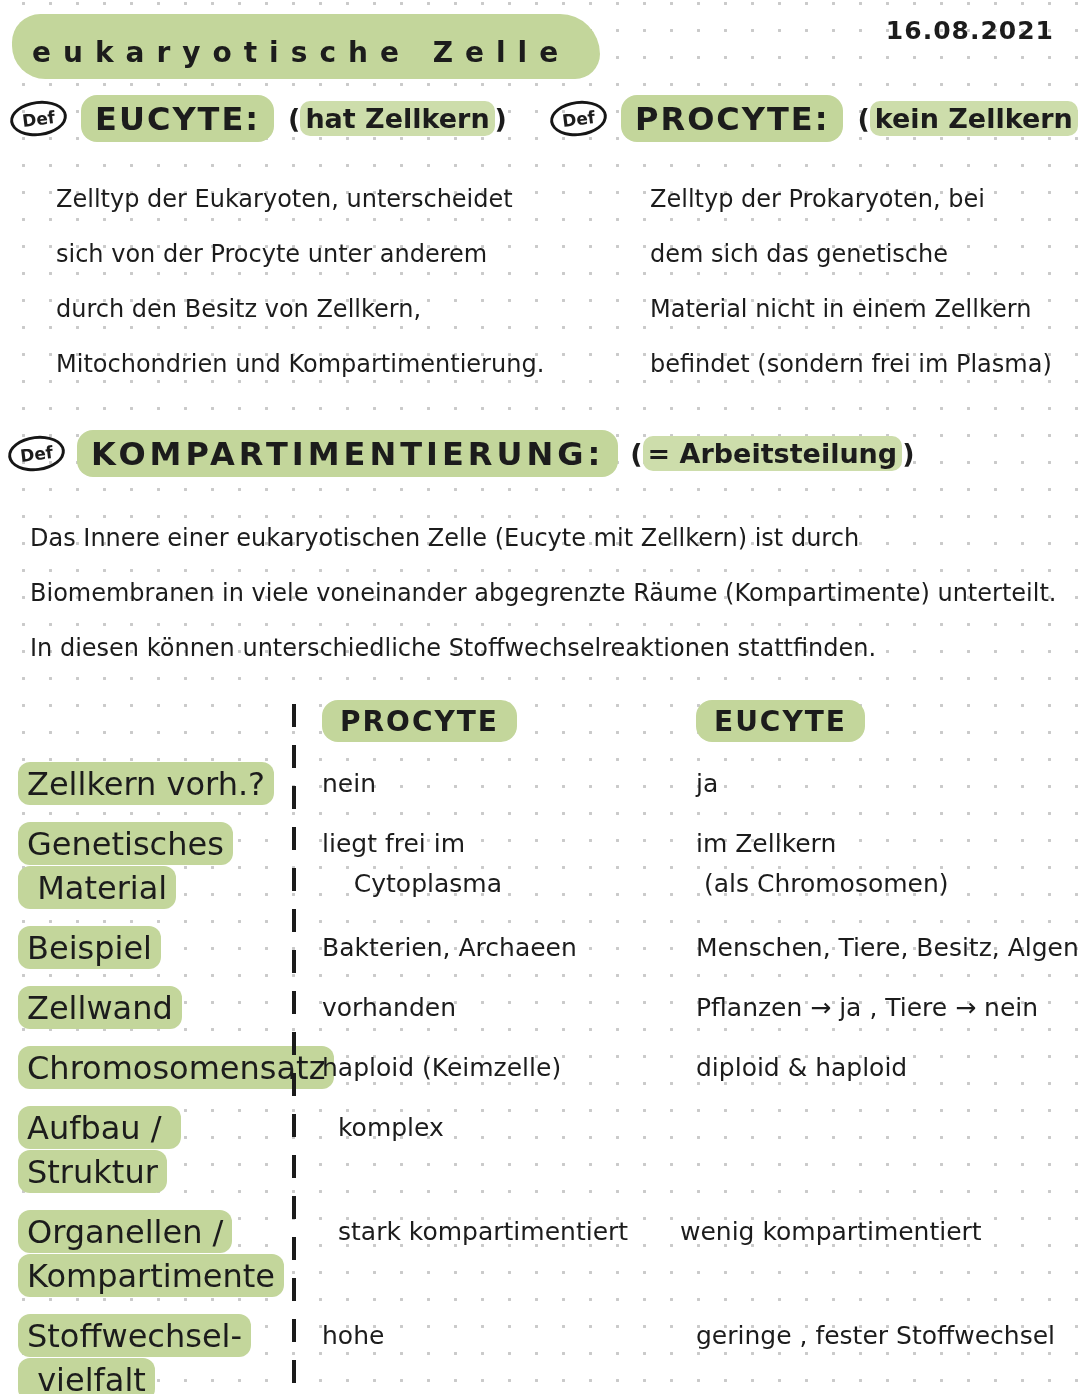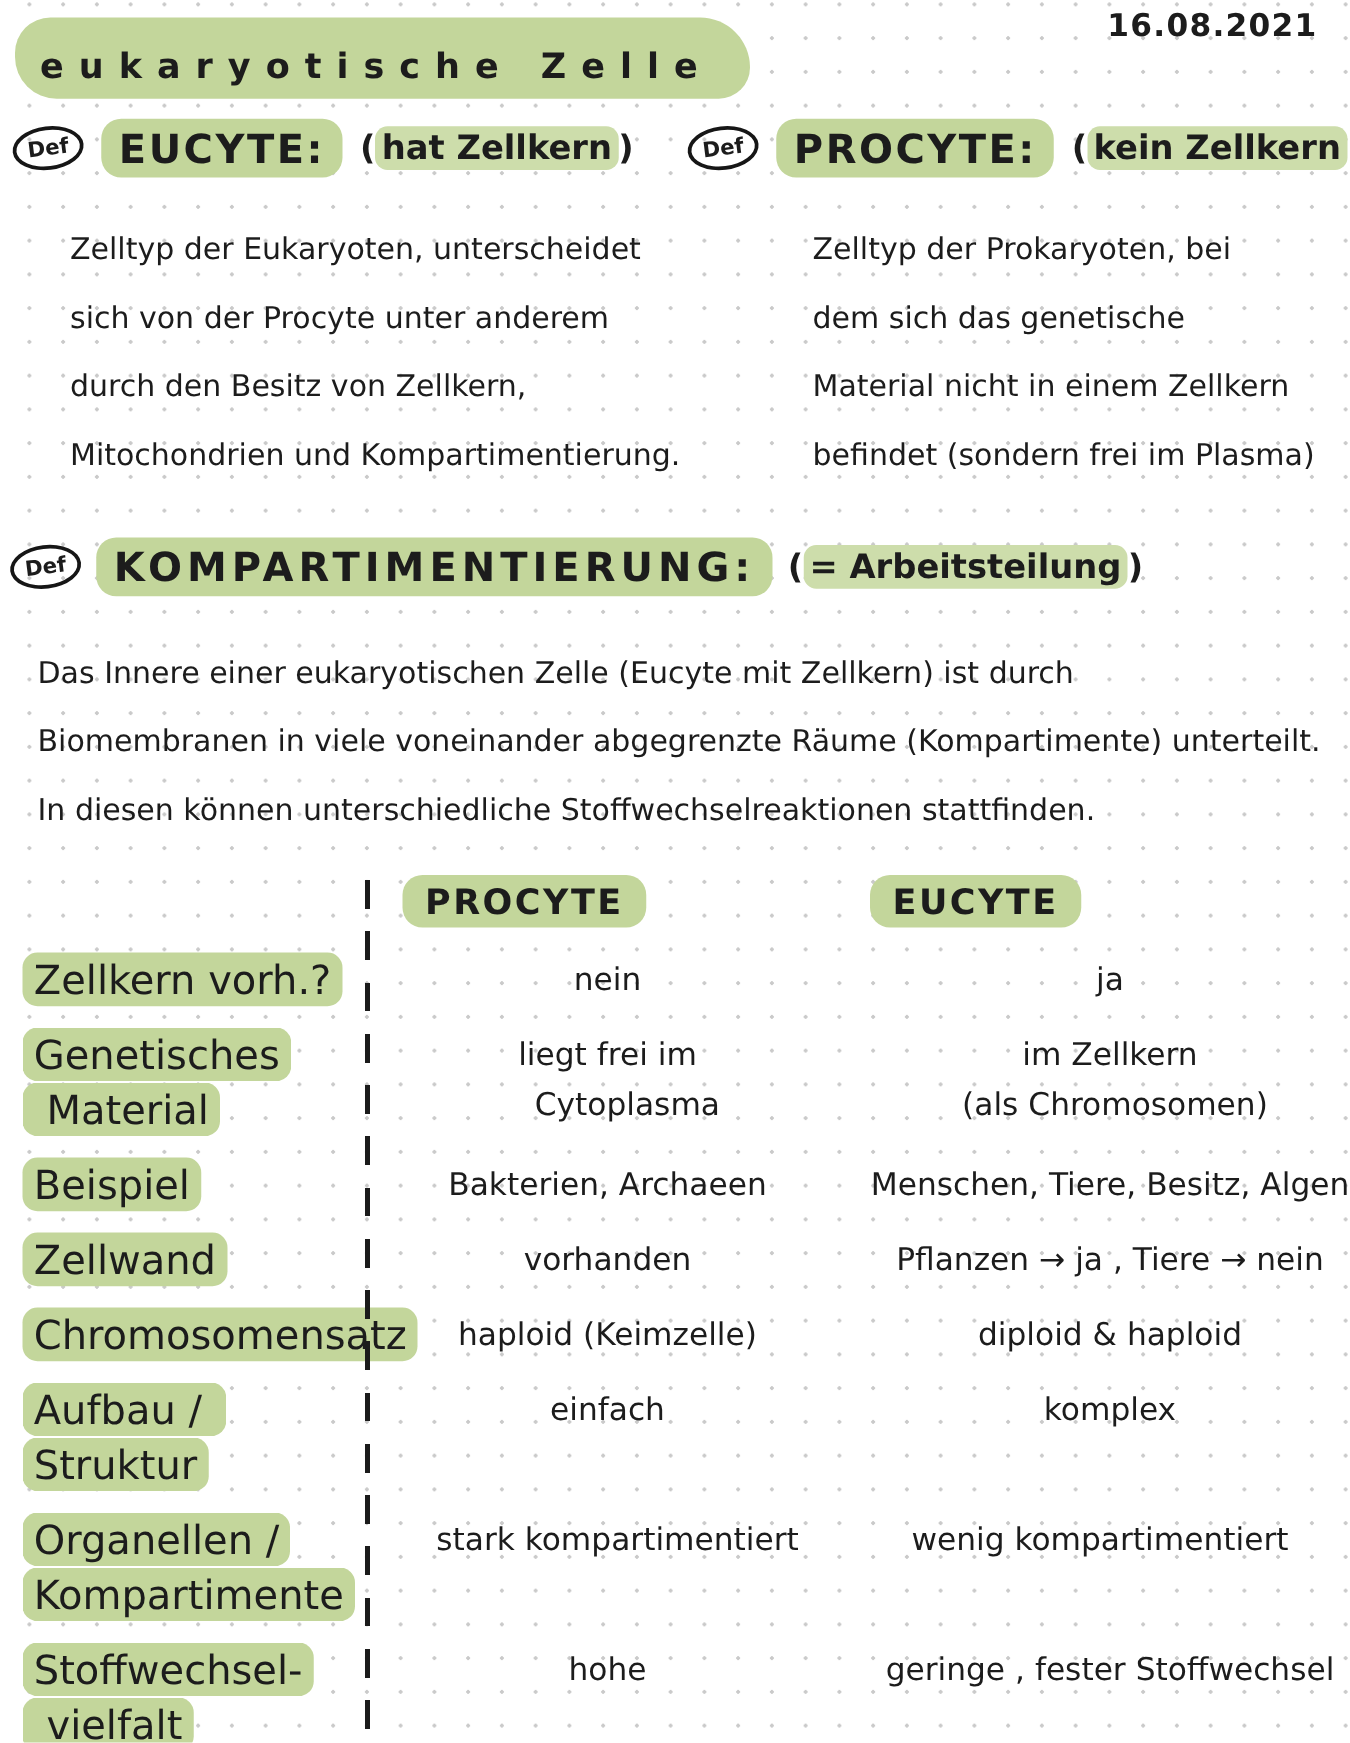--- a/index.html
+++ b/index.html
@@ -9,21 +9,21 @@
     position: relative;
     color: #1c1c1c;
     font-family: "DejaVu Sans", sans-serif;
     background-color: #ffffff;
     background-image: radial-gradient(circle, #cacaca 1.4px, transparent 1.6px);
     background-size: 27px 27px;
     background-position: 10px 17px;
     overflow: hidden;
   }
   .date {
-    position: absolute; top: 6px; right: 26px;
+    position: absolute; top: 16px; right: 26px;
     font-size: 25px; font-weight: bold; letter-spacing: 1px;
   }
   .title-wrap { padding: 14px 0 0 12px; }
   .hl-title {
     display: inline-block;
     background: #c3d69b;
     padding: 22px 30px 10px 20px;
     border-radius: 34px 48px 30px 40px;
     font-size: 28px; font-weight: bold; letter-spacing: 12px;
   }
@@ -90,21 +90,21 @@
   .col-eucyte  { padding-left: 46px; }
   .tlabel { font-size: 32px; line-height: 44px; }
   .tlabel .lbl-hl {
     background: #c3d69b;
     border-radius: 12px;
     padding: 3px 9px 2px;
     white-space: pre-wrap;
     box-decoration-break: clone;
     -webkit-box-decoration-break: clone;
   }
-  .tcell { font-size: 25px; line-height: 40px; white-space: pre-wrap; padding-top: 2px; text-align: center; }
+  .tcell { font-size: 25px; line-height: 40px; white-space: pre-wrap; padding-top: 2px; }
 </style>
 </head>
 <body>
 
 <div class="date">16.08.2021</div>
 
 <div class="title-wrap">
   <span class="hl-title">eukaryotische Zelle</span>
 </div>
 
@@ -184,21 +184,20 @@
   </div>
 
   <div class="trow">
     <div class="tlabel"><span class="lbl-hl">Chromosomensatz</span></div>
     <div class="tcell col-procyte">haploid (Keimzelle)</div>
     <div class="tcell col-eucyte">diploid &amp; haploid</div>
   </div>
 
   <div class="trow">
     <div class="tlabel"><span class="lbl-hl">Aufbau / Struktur</span></div>
-    <div class="tcell col-procyte">einfach</div>
     <div class="tcell col-eucyte">komplex</div>
   </div>
 
   <div class="trow">
     <div class="tlabel"><span class="lbl-hl">Organellen /
 Kompartimente</span></div>
     <div class="tcell col-eucyte">stark kompartimentiert</div>
     <div class="tcell col-procyte">wenig kompartimentiert</div>
   </div>
 

